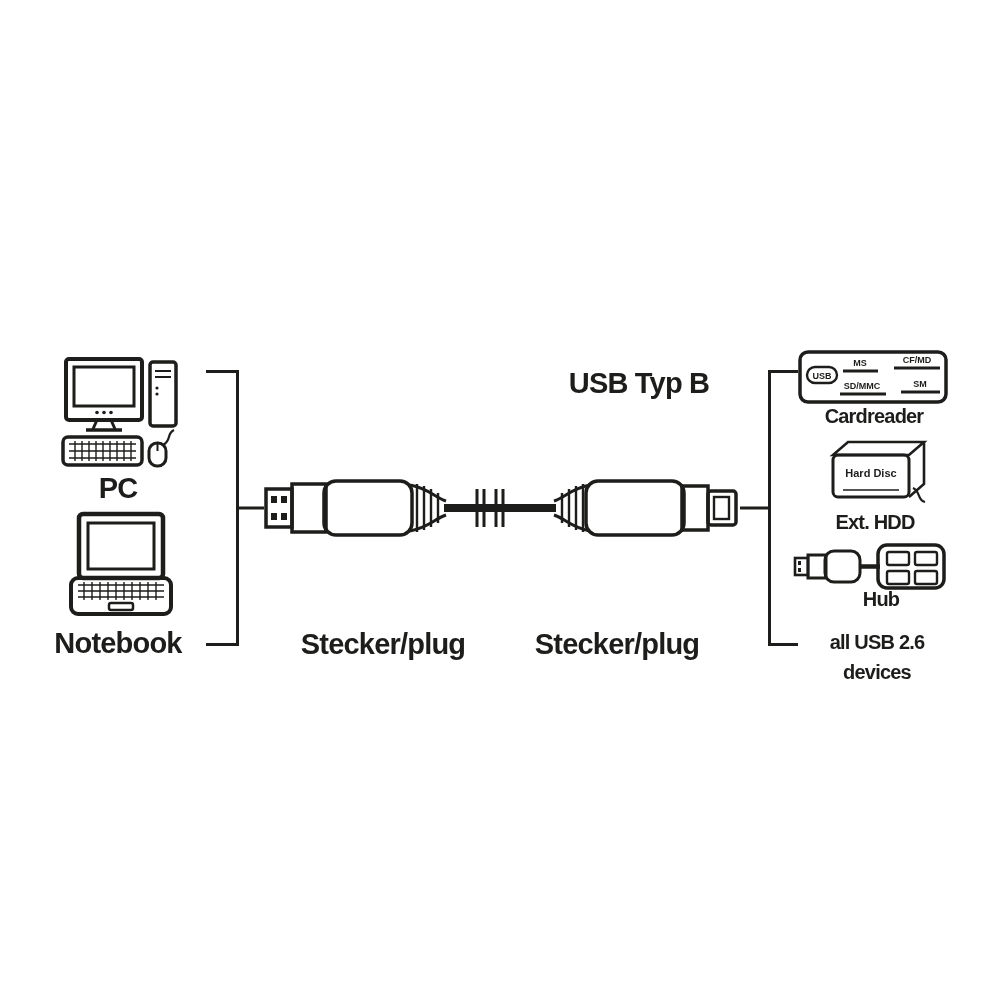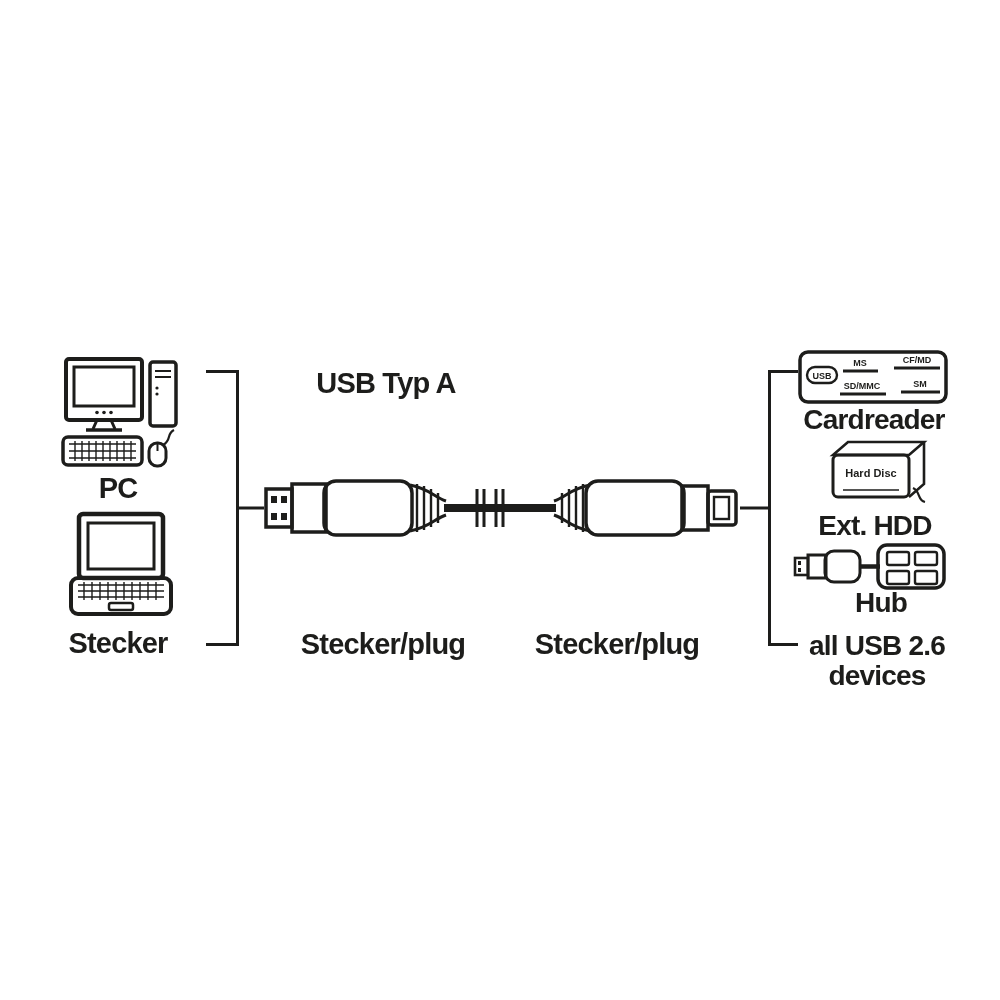--- a/index.html
+++ b/index.html
@@ -20,21 +20,21 @@
     position: absolute;
     left: var(--x); top: var(--y);
     transform: translateX(-50%);
     font-weight: 700;
     font-size: 29px;
     letter-spacing: -0.8px;
     color: #1d1d1b;
     white-space: nowrap;
     line-height: 1;
   }
-  .lbl.small { font-size: 28px; }
+  .lbl.small { font-size: 20px; }
 </style>
 </head>
 <body>
 
 <div class="canvas">
 
   <svg width="1000" height="1000" viewBox="0 0 1000 1000">
     <g stroke="#1d1d1b" fill="none" stroke-width="3">
 
       <g>
@@ -147,23 +147,23 @@
       <text x="822" y="379" font-size="9">USB</text>
       <text x="860" y="366" font-size="9">MS</text>
       <text x="917" y="363" font-size="9">CF/MD</text>
       <text x="862" y="389" font-size="9">SD/MMC</text>
       <text x="920" y="387" font-size="9">SM</text>
       <text x="871" y="477" font-size="11">Hard Disc</text>
     </g>
   </svg>
 
   <div class="lbl" style="--x:118px; --y:474px">PC</div>
-  <div class="lbl" style="--x:118px; --y:629px">Stecker</div>
+  <div class="lbl" style="--x:118px; --y:629px">Notebook</div>
 
-  <div class="lbl" style="--x:386px; --y:369px">USB Typ A</div>
+  <div class="lbl" style="--x:639px; --y:369px">USB Typ B</div>
   <div class="lbl" style="--x:383px; --y:630px">Stecker/plug</div>
   <div class="lbl" style="--x:617px; --y:630px">Stecker/plug</div>
 
   <div class="lbl small" style="--x:874px; --y:406px">Cardreader</div>
   <div class="lbl small" style="--x:875px; --y:512px">Ext. HDD</div>
   <div class="lbl small" style="--x:881px; --y:589px">Hub</div>
   <div class="lbl small" style="--x:877px; --y:632px">all USB 2.6</div>
   <div class="lbl small" style="--x:877px; --y:662px">devices</div>
 
 </div>

